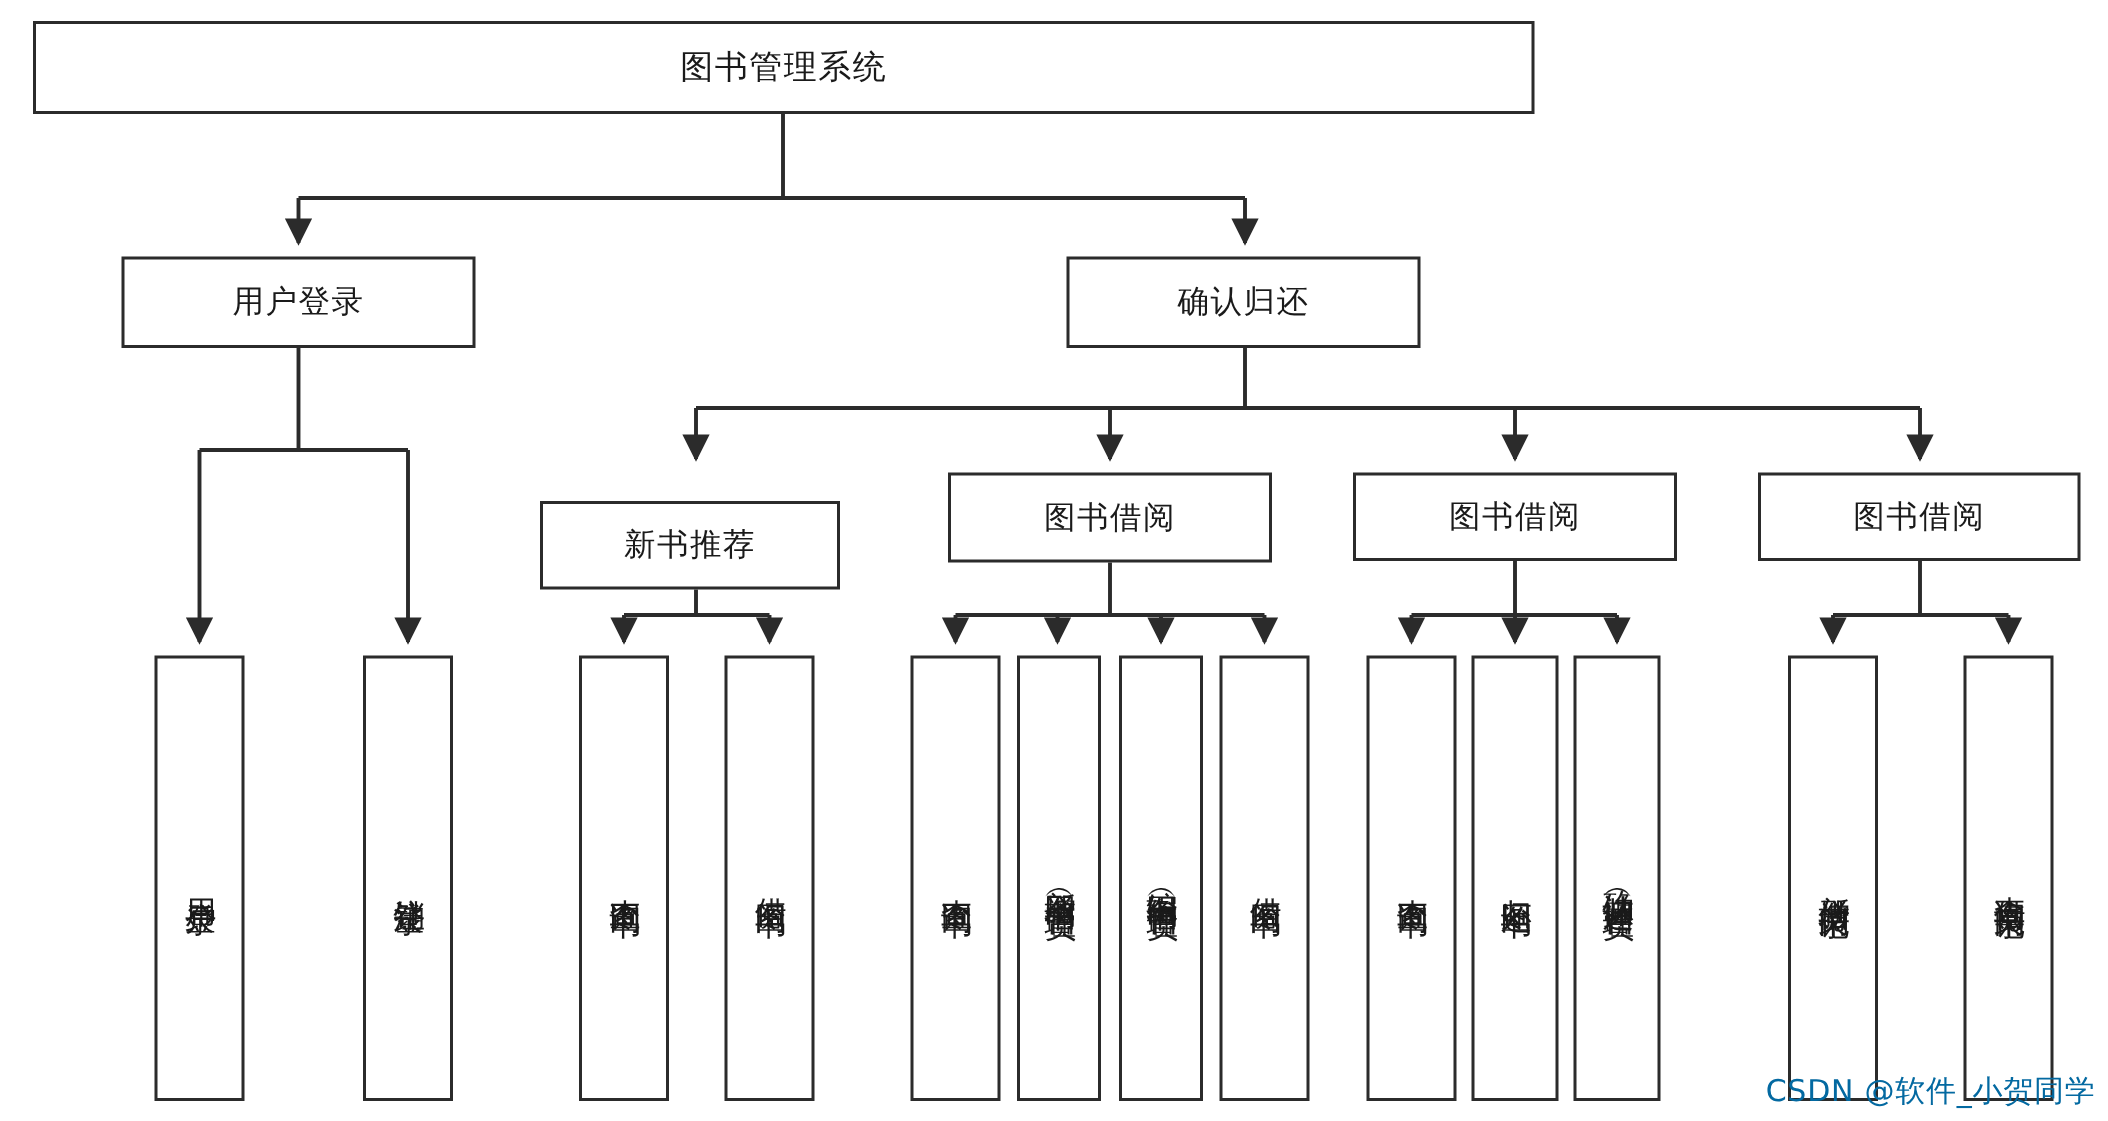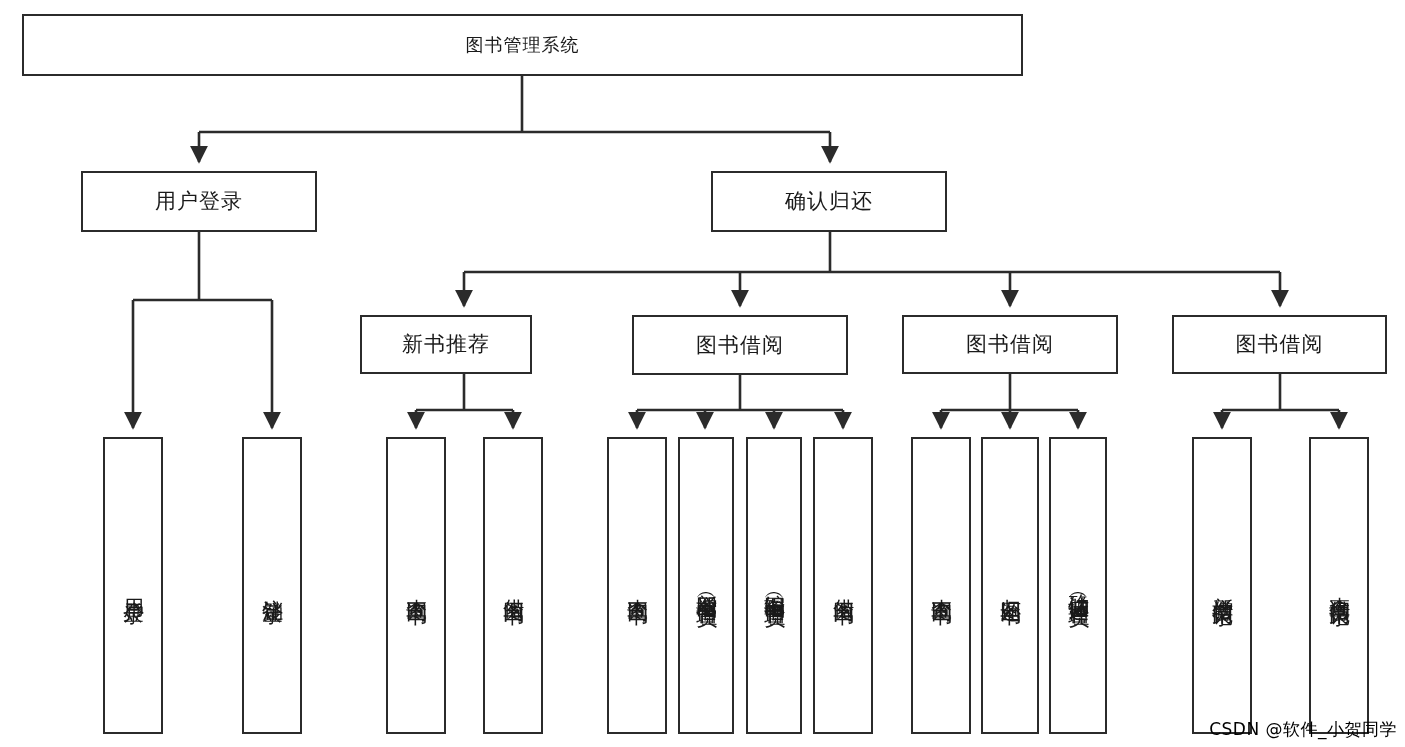--- a/index.html
+++ b/index.html
@@ -35,21 +35,21 @@
     align-items: center;
     justify-content: center;
     color: #1a1a1a;
   }
   .node.horiz {
     font-size: 21px;
     letter-spacing: 1px;
     line-height: 1.15;
   }
   .node.root {
-    font-size: 18px;
+    font-size: 22px;
     font-family: Liberation Serif, serif;
   }
   .node.leaf {
     font-size: 21px;
     padding: 4px 0;
     align-items: center;
   }
   .vtext {
     writing-mode: vertical-rl;
     text-orientation: upright;
@@ -59,22 +59,22 @@
     text-align: center;
     max-height: 100%;
   }
   .htext {
     white-space: nowrap;
   }
   #watermark {
     position: absolute;
     right: 8px;
     bottom: 6px;
-    font-size: 17px;
-    color: #000000;
+    font-size: 20px;
+    color: #0369a1;
     letter-spacing: 0.5px;
     white-space: nowrap;
     user-select: none;
   }
 </style>
 </head>
 <body>
 
 <div id="canvas">
 
@@ -132,21 +132,21 @@
     <span class="htext">图书管理系统</span>
   </div>
 
   <div class="node horiz" style="left:81px; top:171px; width:236px; height:61px;">
     <span class="htext">用户登录</span>
   </div>
   <div class="node horiz" style="left:711px; top:171px; width:236px; height:61px;">
     <span class="htext">确认归还</span>
   </div>
 
-  <div class="node horiz" style="left:360px; top:315px; width:172px; height:59px;">
+  <div class="node horiz" style="left:360px; top:334px; width:200px; height:59px;">
     <span class="htext">新书推荐</span>
   </div>
   <div class="node horiz" style="left:632px; top:315px; width:216px; height:60px;">
     <span class="htext">图书借阅</span>
   </div>
   <div class="node horiz" style="left:902px; top:315px; width:216px; height:59px;">
     <span class="htext">图书借阅</span>
   </div>
   <div class="node horiz" style="left:1172px; top:315px; width:215px; height:59px;">
     <span class="htext">图书借阅</span>

